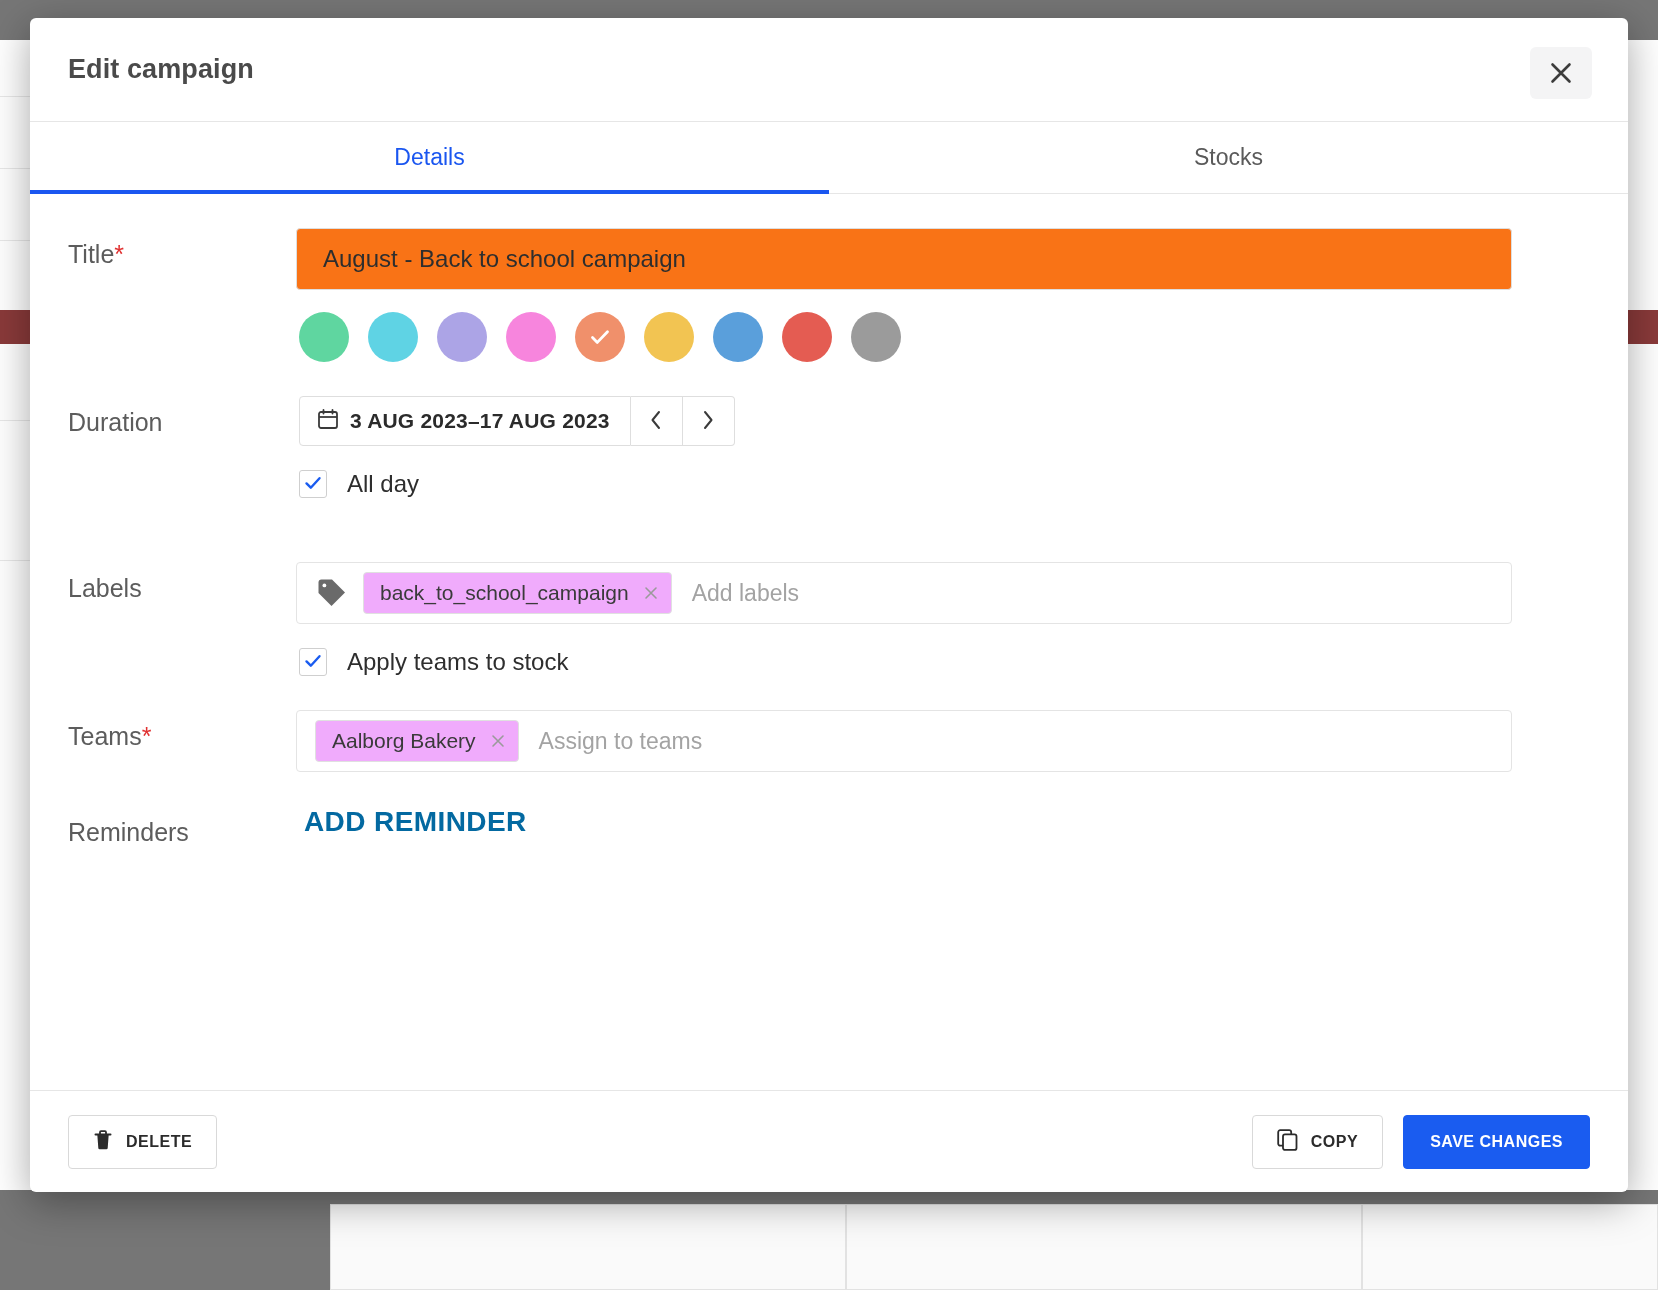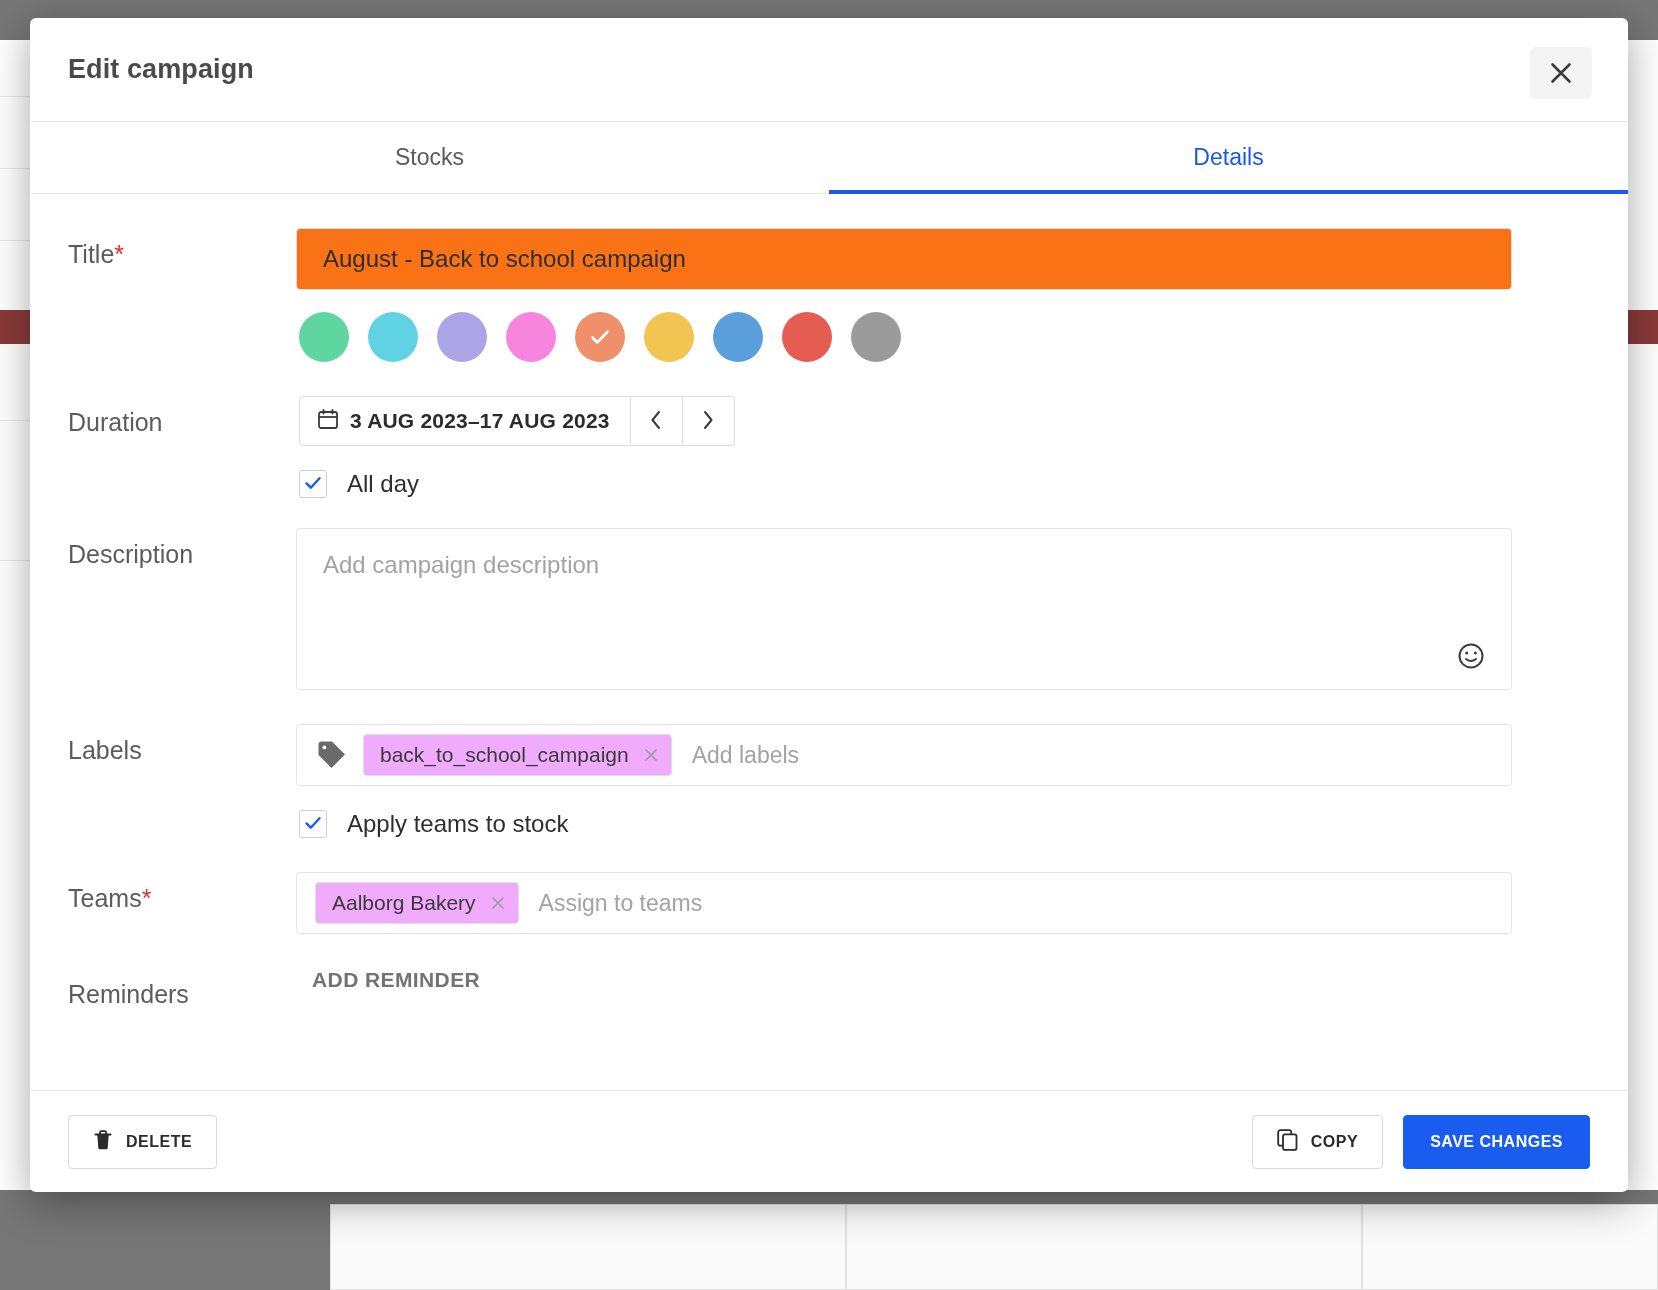--- a/index.html
+++ b/index.html
@@ -262,27 +262,27 @@
     cursor: pointer; display: flex; align-items: center;
   }
   .chip-ph {
     font-size: 23px;
     color: #a3a3a3;
     padding-left: 6px;
     cursor: text;
   }
 
   .add-reminder {
-    font-size: 21px;
+    font-size: 28px;
     font-weight: bold;
-    color: #737373;
+    color: #0369a1;
     letter-spacing: .4px;
     background: none; border: none;
     padding: 0;
-    margin-left: 16px;
+    margin-left: 8px;
     cursor: pointer;
     font-family: "Liberation Sans", sans-serif;
   }
 
   
   .modal-footer {
     height: 102px;
     flex: none;
     border-top: 1px solid #e6e6e6;
     display: flex;
@@ -346,22 +346,22 @@
     <button class="close-btn">
       <span>
         <svg width="26" height="26" viewBox="0 0 26 26" aria-hidden="true">
           <path d="M4.5 4.5 L21.5 21.5 M21.5 4.5 L4.5 21.5" stroke="#3c3c3c" stroke-width="2.6" stroke-linecap="round"></path>
         </svg>
       </span>
     </button>
   </div>
 
   <div class="tabs">
+    <button class="tab active">Details</button>
     <button class="tab">Stocks</button>
-    <button class="tab active">Details</button>
   </div>
 
   <div class="modal-body">
 
     <div class="row">
       <div class="row-label"><span>Title</span><span class="req">*</span></div>
       <div class="row-field">
         <input class="text-input" type="text" value="August - Back to school campaign" style="">
         
         <div class="swatches">
@@ -426,38 +426,20 @@
               </svg>
             </span>
           </button>
           <span class="check-label">All day</span>
         </div>
       </div>
     </div>
 
     <div class="sp-30"></div>
 
-    <div class="row">
-      <div class="row-label">Description</div>
-      <div class="row-field">
-        <div class="textarea-box">
-          <span class="textarea-ph">Add campaign description</span>
-          <button class="emoji-btn">
-            <span>
-              <svg width="30" height="30" viewBox="0 0 30 30" aria-hidden="true">
-                <circle cx="15" cy="15" r="11.5" fill="none" stroke="#3c3c3c" stroke-width="2"></circle>
-                <circle cx="10.7" cy="12" r="1.5" fill="#3c3c3c"></circle>
-                <circle cx="19.3" cy="12" r="1.5" fill="#3c3c3c"></circle>
-                <path d="M10 18 Q15 22 20 18" fill="none" stroke="#3c3c3c" stroke-width="2" stroke-linecap="round"></path>
-              </svg>
-            </span>
-          </button>
-        </div>
-      </div>
-    </div>
 
     <div class="sp-34"></div>
 
     <div class="row">
       <div class="row-label">Labels</div>
       <div class="row-field">
         <div class="chip-input">
           <span class="tag-icon">
             <svg width="34" height="34" viewBox="0 0 34 34" aria-hidden="true">
               <path d="M3.5 6.5 A3 3 0 0 1 6.5 3.5 H17 L30 16.5 L16.5 30 L3.5 17 Z" fill="#6a6a6a"></path>

